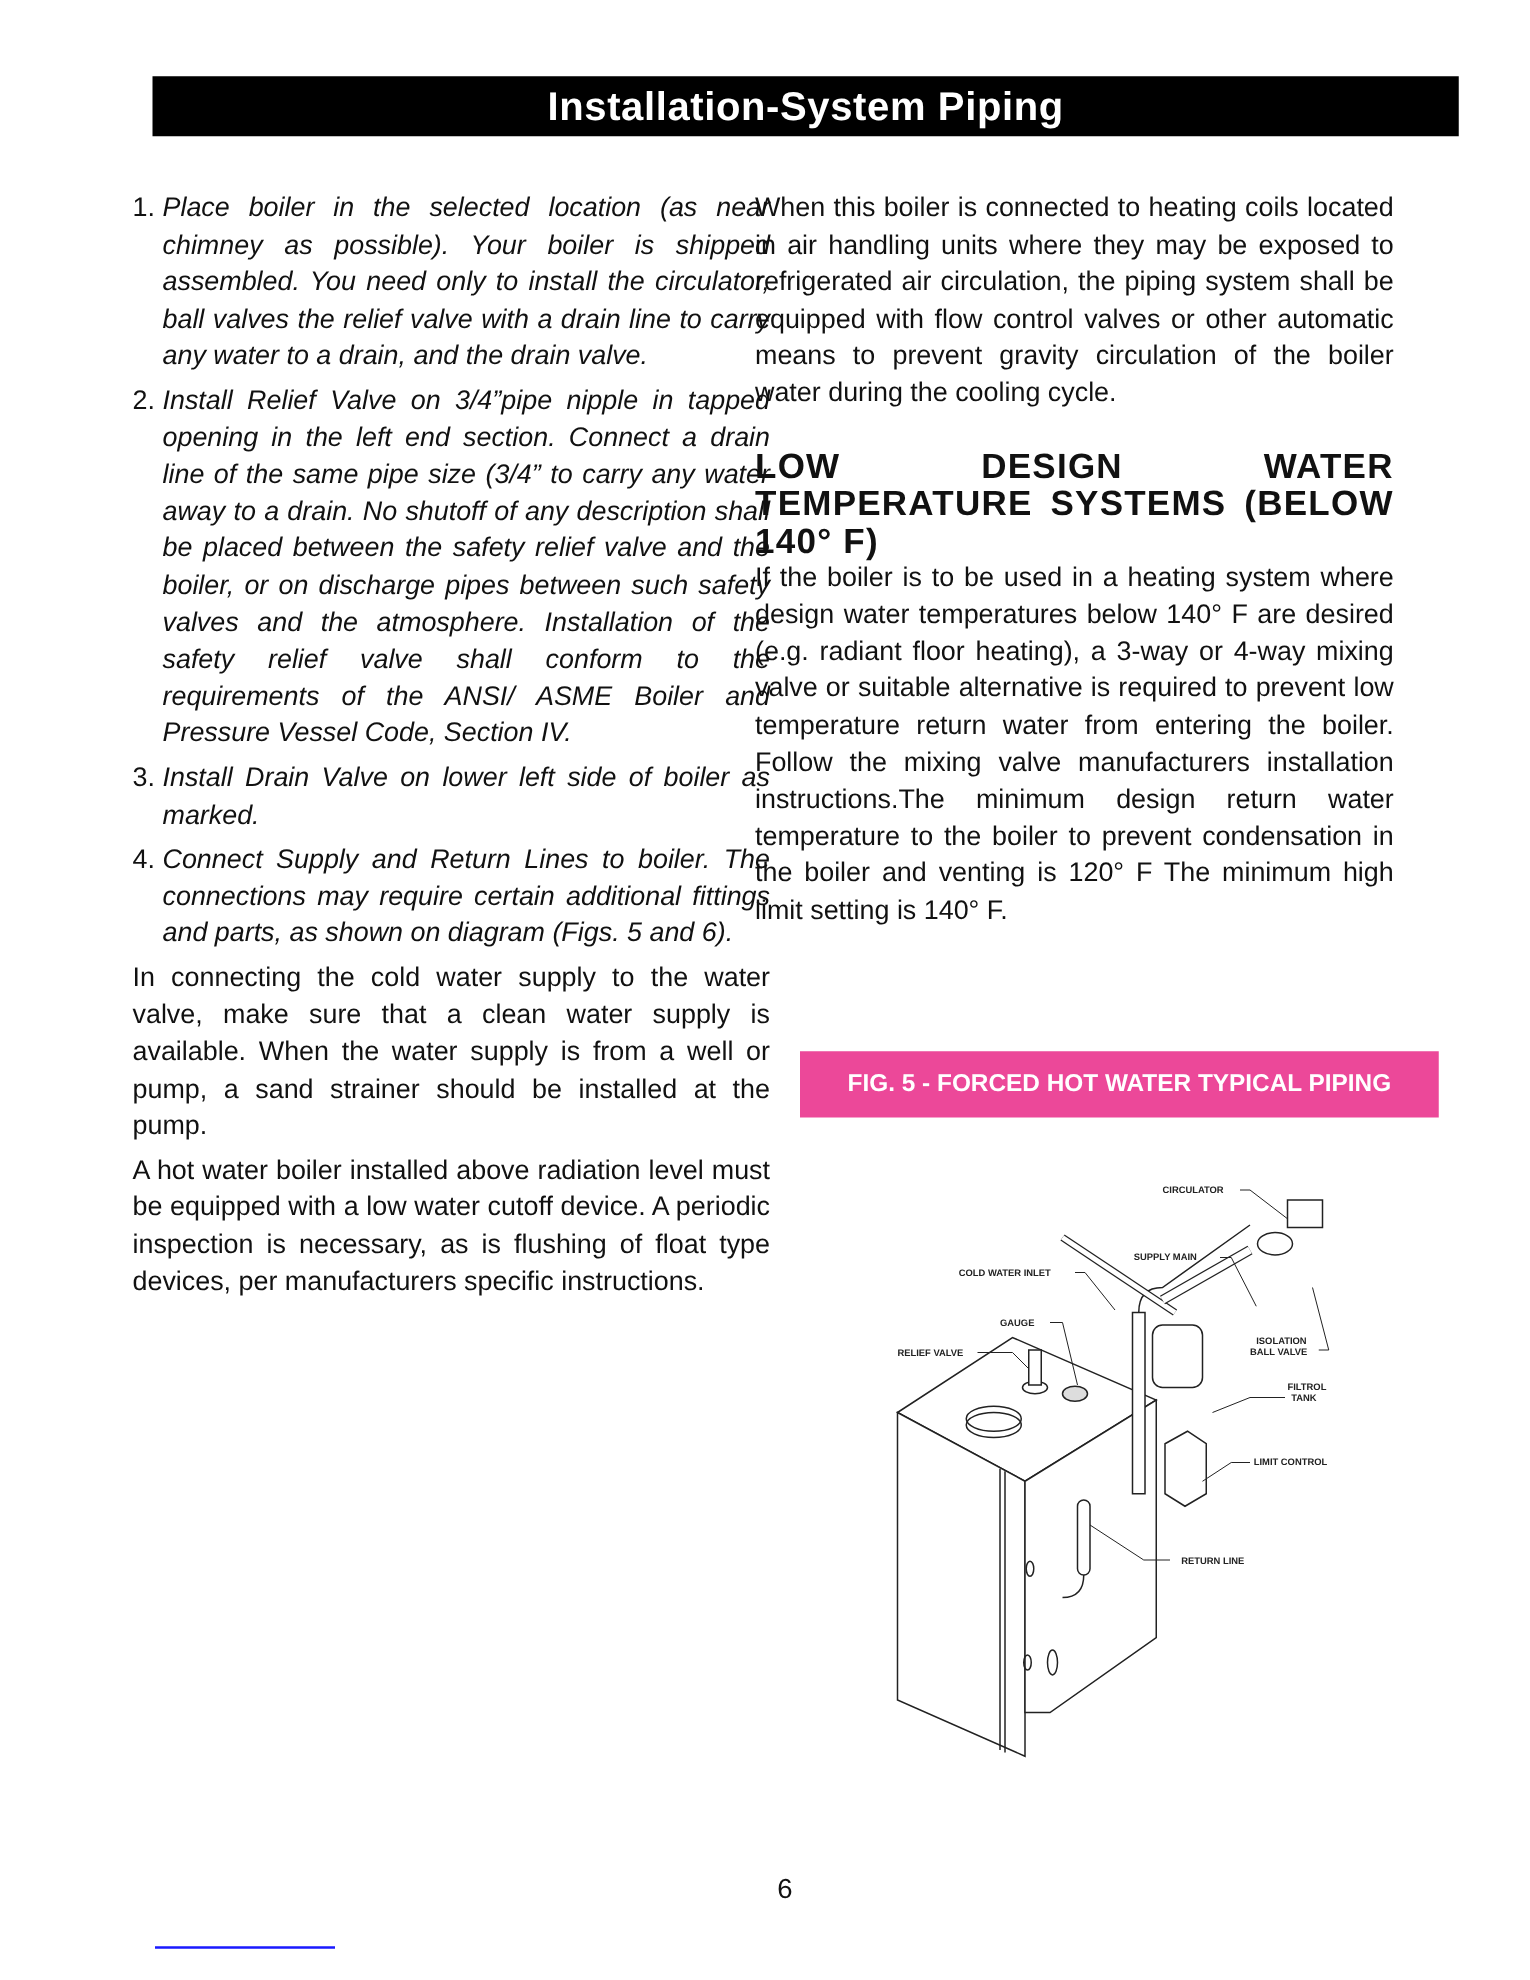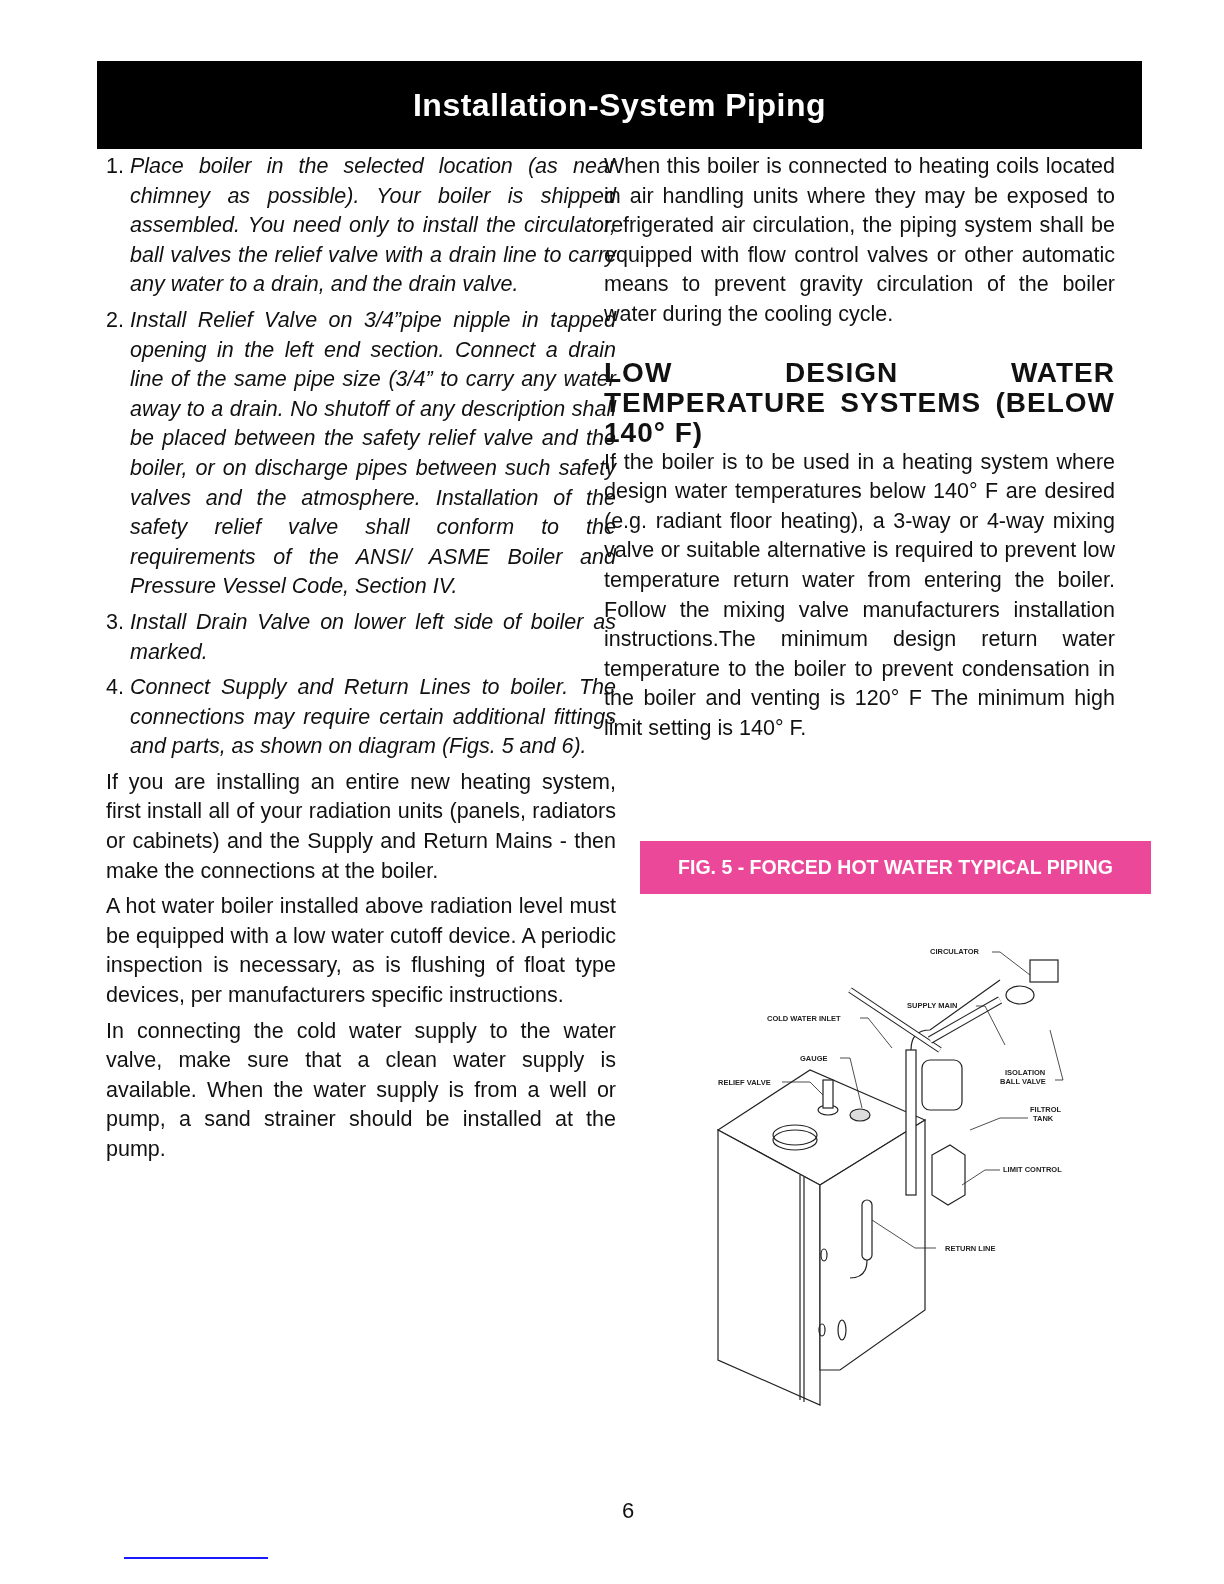--- a/index.html
+++ b/index.html
@@ -1,18 +1,18 @@
 <!DOCTYPE html>
 <html><head>
 <meta charset="utf-8">
 <style>
   html, body { margin: 0; padding: 0; background: #ffffff; }
   body { width: 1224px; height: 1584px; position: relative; overflow: hidden;
          font-family: "Liberation Sans", sans-serif; color: #111; }
-  .title-bar { position: absolute; left: 97px; top: 61px; width: 1045px; height: 88px;
+  .title-bar { position: absolute; left: 122px; top: 61px; width: 1045px; height: 48px;
                background: #000; color: #fff; display: flex; align-items: center; justify-content: center;
                font-family: "Liberation Sans", sans-serif; font-weight: bold; font-size: 32px; letter-spacing: 0.5px; }
   .col { position: absolute; font-size: 21.5px; line-height: 29.6px; text-align: justify; }
   .col-left { left: 106px; top: 152px; width: 510px; }
   .col-right { left: 604px; top: 152px; width: 511px; }
   .col p { margin: 0 0 6px 0; }
   .list-item { display: flex; margin-bottom: 6px; }
   .list-num { flex: 0 0 24px; }
   .list-text { flex: 1; text-align: justify; font-style: italic; }
   .heading { font-weight: bold; font-size: 28px; letter-spacing: 1px; margin-top: 28px; line-height: 30px; }
@@ -40,23 +40,22 @@
     <span class="list-text">Install Relief Valve on 3/4”pipe nipple in tapped opening in the left end section. Connect a drain line of the same pipe size (3/4” to carry any water away to a drain. No shutoff of any description shall be placed between the safety relief valve and the boiler, or on discharge pipes between such safety valves and the atmosphere. Installation of the safety relief valve shall conform to the requirements of the ANSI/ ASME Boiler and Pressure Vessel Code, Section IV.</span>
   </div>
   <div class="list-item">
     <span class="list-num">3.</span>
     <span class="list-text">Install Drain Valve on lower left side of boiler as marked.</span>
   </div>
   <div class="list-item">
     <span class="list-num">4.</span>
     <span class="list-text">Connect Supply and Return Lines to boiler. The connections may require certain additional fittings and parts, as shown on diagram (Figs. 5 and 6).</span>
   </div>
-  <p>If you are installing an entire new heating system, first install all of your radiation units (panels, radiators or cabinets) and the Supply and Return Mains - then make the connections at the boiler.</p>
+  <p>In connecting the cold water supply to the water valve, make sure that a clean water supply is available. When the water supply is from a well or pump, a sand strainer should be installed at the pump.</p>
   <p>A hot water boiler installed above radiation level must be equipped with a low water cutoff device. A periodic inspection is necessary, as is flushing of float type devices, per manufacturers specific instructions.</p>
-  <p>In connecting the cold water supply to the water valve, make sure that a clean water supply is available. When the water supply is from a well or pump, a sand strainer should be installed at the pump.</p>
 </div>
 
 <div class="col col-right">
   <p>When this boiler is connected to heating coils located in air handling units where they may be exposed to refrigerated air circulation, the piping system shall be equipped with flow control valves or other automatic means to prevent gravity circulation of the boiler water during the cooling cycle.</p>
   <div class="heading">LOW DESIGN WATER TEMPERATURE SYSTEMS (BELOW 140° F)</div>
   <p>If the boiler is to be used in a heating system where design water temperatures below 140° F are desired (e.g. radiant floor heating), a 3-way or 4-way mixing valve or suitable alternative is required to prevent low temperature return water from entering the boiler. Follow the mixing valve manufacturers installation instructions.The minimum design return water temperature to the boiler to prevent condensation in the boiler and venting is 120° F The minimum high limit setting is 140° F.</p>
 </div>
 
 <div class="fig-bar">
   <span>FIG. 5 - FORCED HOT WATER TYPICAL PIPING</span>

